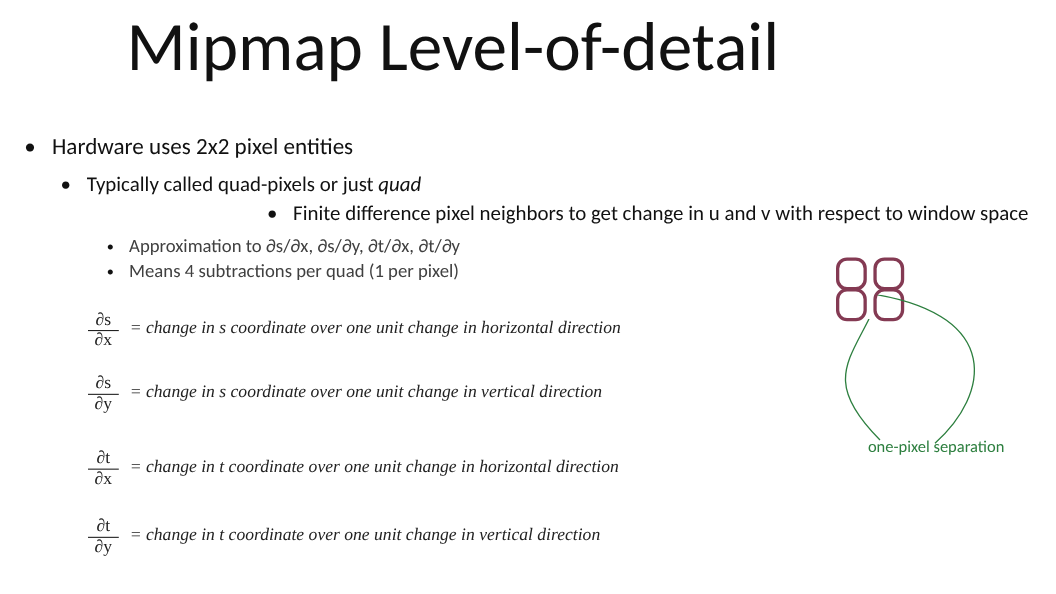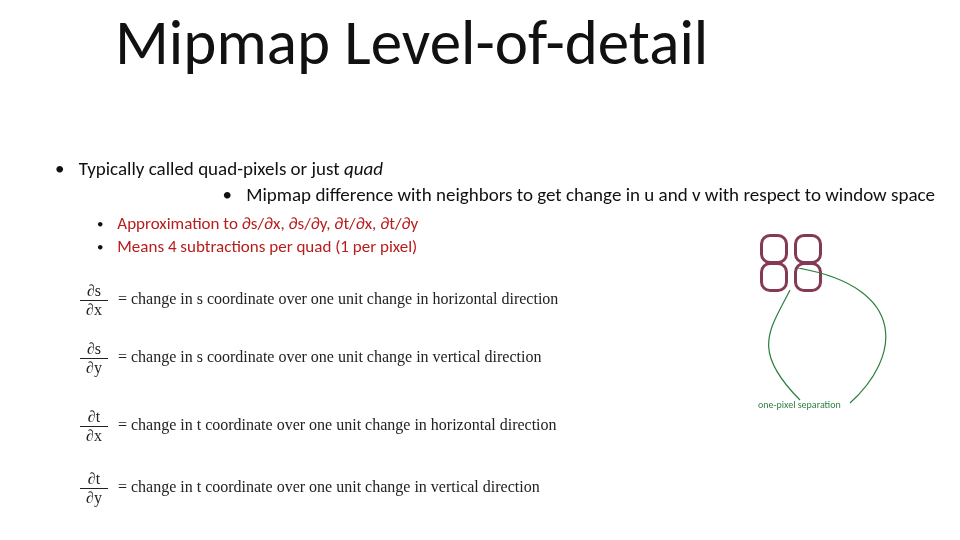--- a/index.html
+++ b/index.html
@@ -46,21 +46,21 @@
   }
   .bullet-l2::before {
     content: "•";
     margin-right: 10px;
     color: #111;
   }
   .bullet-l3 {
     position: absolute;
     left: 97px;
     font-size: 17px;
-    color: #b91c1c;
+    color: #404040;
   }
   .bullet-l3::before {
     content: "•";
     margin-right: 10px;
     font-size: 13px;
     color: #111;
     position: relative;
     top: -1px;
   }
   .italic { font-style: italic; }
@@ -84,20 +84,21 @@
     line-height: 1.1;
   }
   .frac .den {
     display: block;
     padding: 0 6px;
     line-height: 1.1;
   }
   .eqrest {
     display: inline-block;
     vertical-align: middle;
+    font-style: italic;
     position: relative;
     top: -1px;
   }
   .diagram {
     position: absolute;
     left: 750px;
     top: 232px;
     width: 140px;
     height: 80px;
   }
@@ -105,48 +106,51 @@
     position: absolute;
     width: 28px;
     height: 30px;
     border: 3px solid #843a53;
     border-radius: 10px;
     background: #fff;
     box-sizing: border-box;
   }
   .sep-label {
     position: absolute;
-    left: 758px;
+    left: 789px;
     top: 398px;
-    font-size: 10px;
+    font-size: 15px;
     color: #2d7f3f;
   }
   .curve {
     position: absolute;
     stroke: #2d7f3f;
     fill: none;
     stroke-width: 1.2;
   }
 </style>
 </head>
 <body>
 
 <div class="slide">
 
   <div class="title">
     <span>Mipmap Level-of-detail</span><br>
   </div>
 
+  <div class="bullet-l1" style="top:120px;">
+    <span>Hardware uses 2x2 pixel entities</span>
+  </div>
 
   <div class="bullet-l2" style="top:157px;">
     <span>Typically called quad-pixels or just </span><span class="italic">quad</span>
   </div>
 
   <div class="bullet-l2" style="top:183px; width:880px;">
-    <span>Mipmap difference with neighbors to get change in u and v with respect to window space</span>
+    <span>Finite difference pixel neighbors to get change in u and v with respect to window space</span>
   </div>
 
   <div class="bullet-l3" style="top:213px;">
     <span>Approximation to ∂s/∂x, ∂s/∂y, ∂t/∂x, ∂t/∂y</span>
   </div>
 
   <div class="bullet-l3" style="top:236px;">
     <span>Means 4 subtractions per quad (1 per pixel)</span>
   </div>
 

